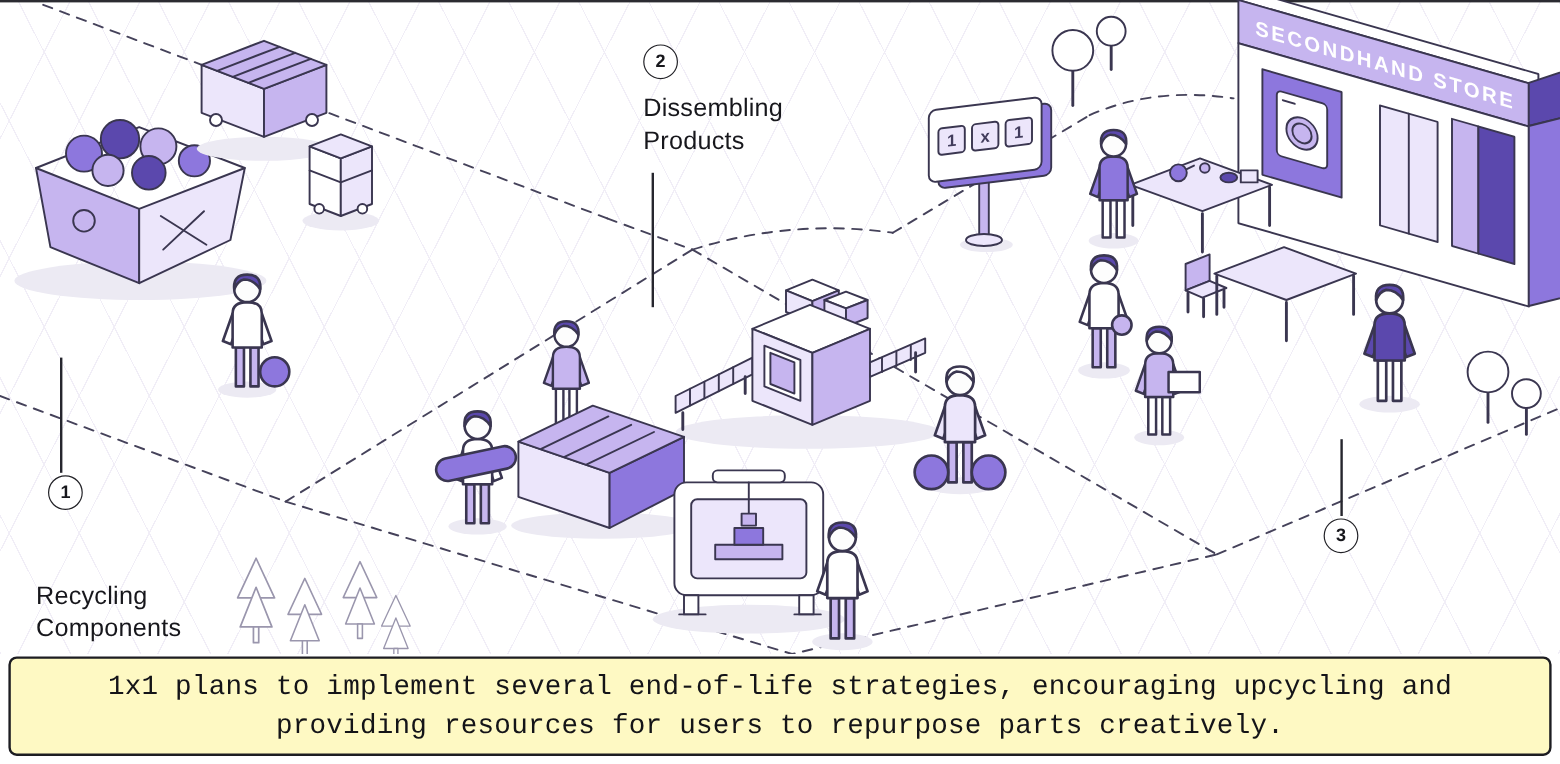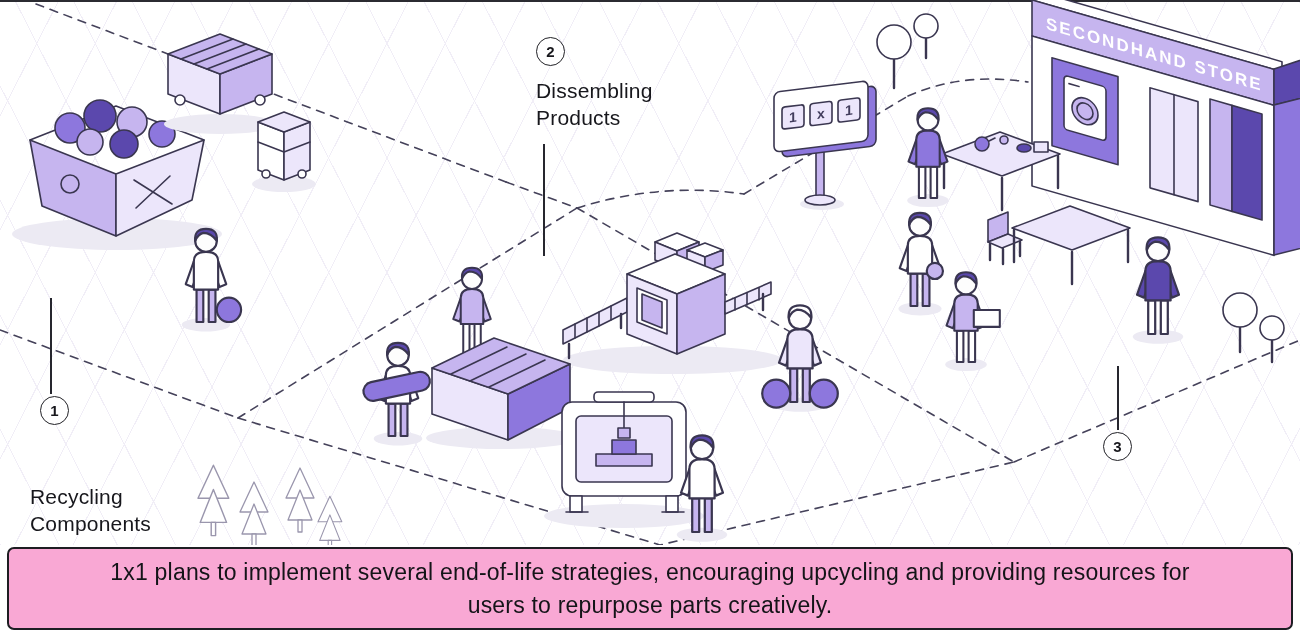--- a/index.html
+++ b/index.html
@@ -43,22 +43,22 @@
     font-size:15px; font-weight:700; color:#17171c;
   }
   .step-label {
     position:absolute; font-size:21px; font-weight:400; color:#17171c;
     line-height:1.28; letter-spacing:0.2px;
   }
 
   
   .caption-box {
     position:absolute; left:7px; right:7px; top:547px; bottom:7px;
-    border:2px solid #1d1d22; border-radius:7px; background:#f9a8d4;
-    display:flex; align-items:center; justify-content:center;
+    border:2px solid #1d1d22; border-radius:7px; background:#fef9c3;
+    display:flex; align-items:center; justify-content:center;font-family:Liberation Mono, monospace;
   }
   .caption-text {
     max-width:1130px; text-align:center; font-size:23px; line-height:1.42;
     color:#141418; letter-spacing:0.2px;
   }
 </style>
 </head>
 <body>
 
 <div class="page">

